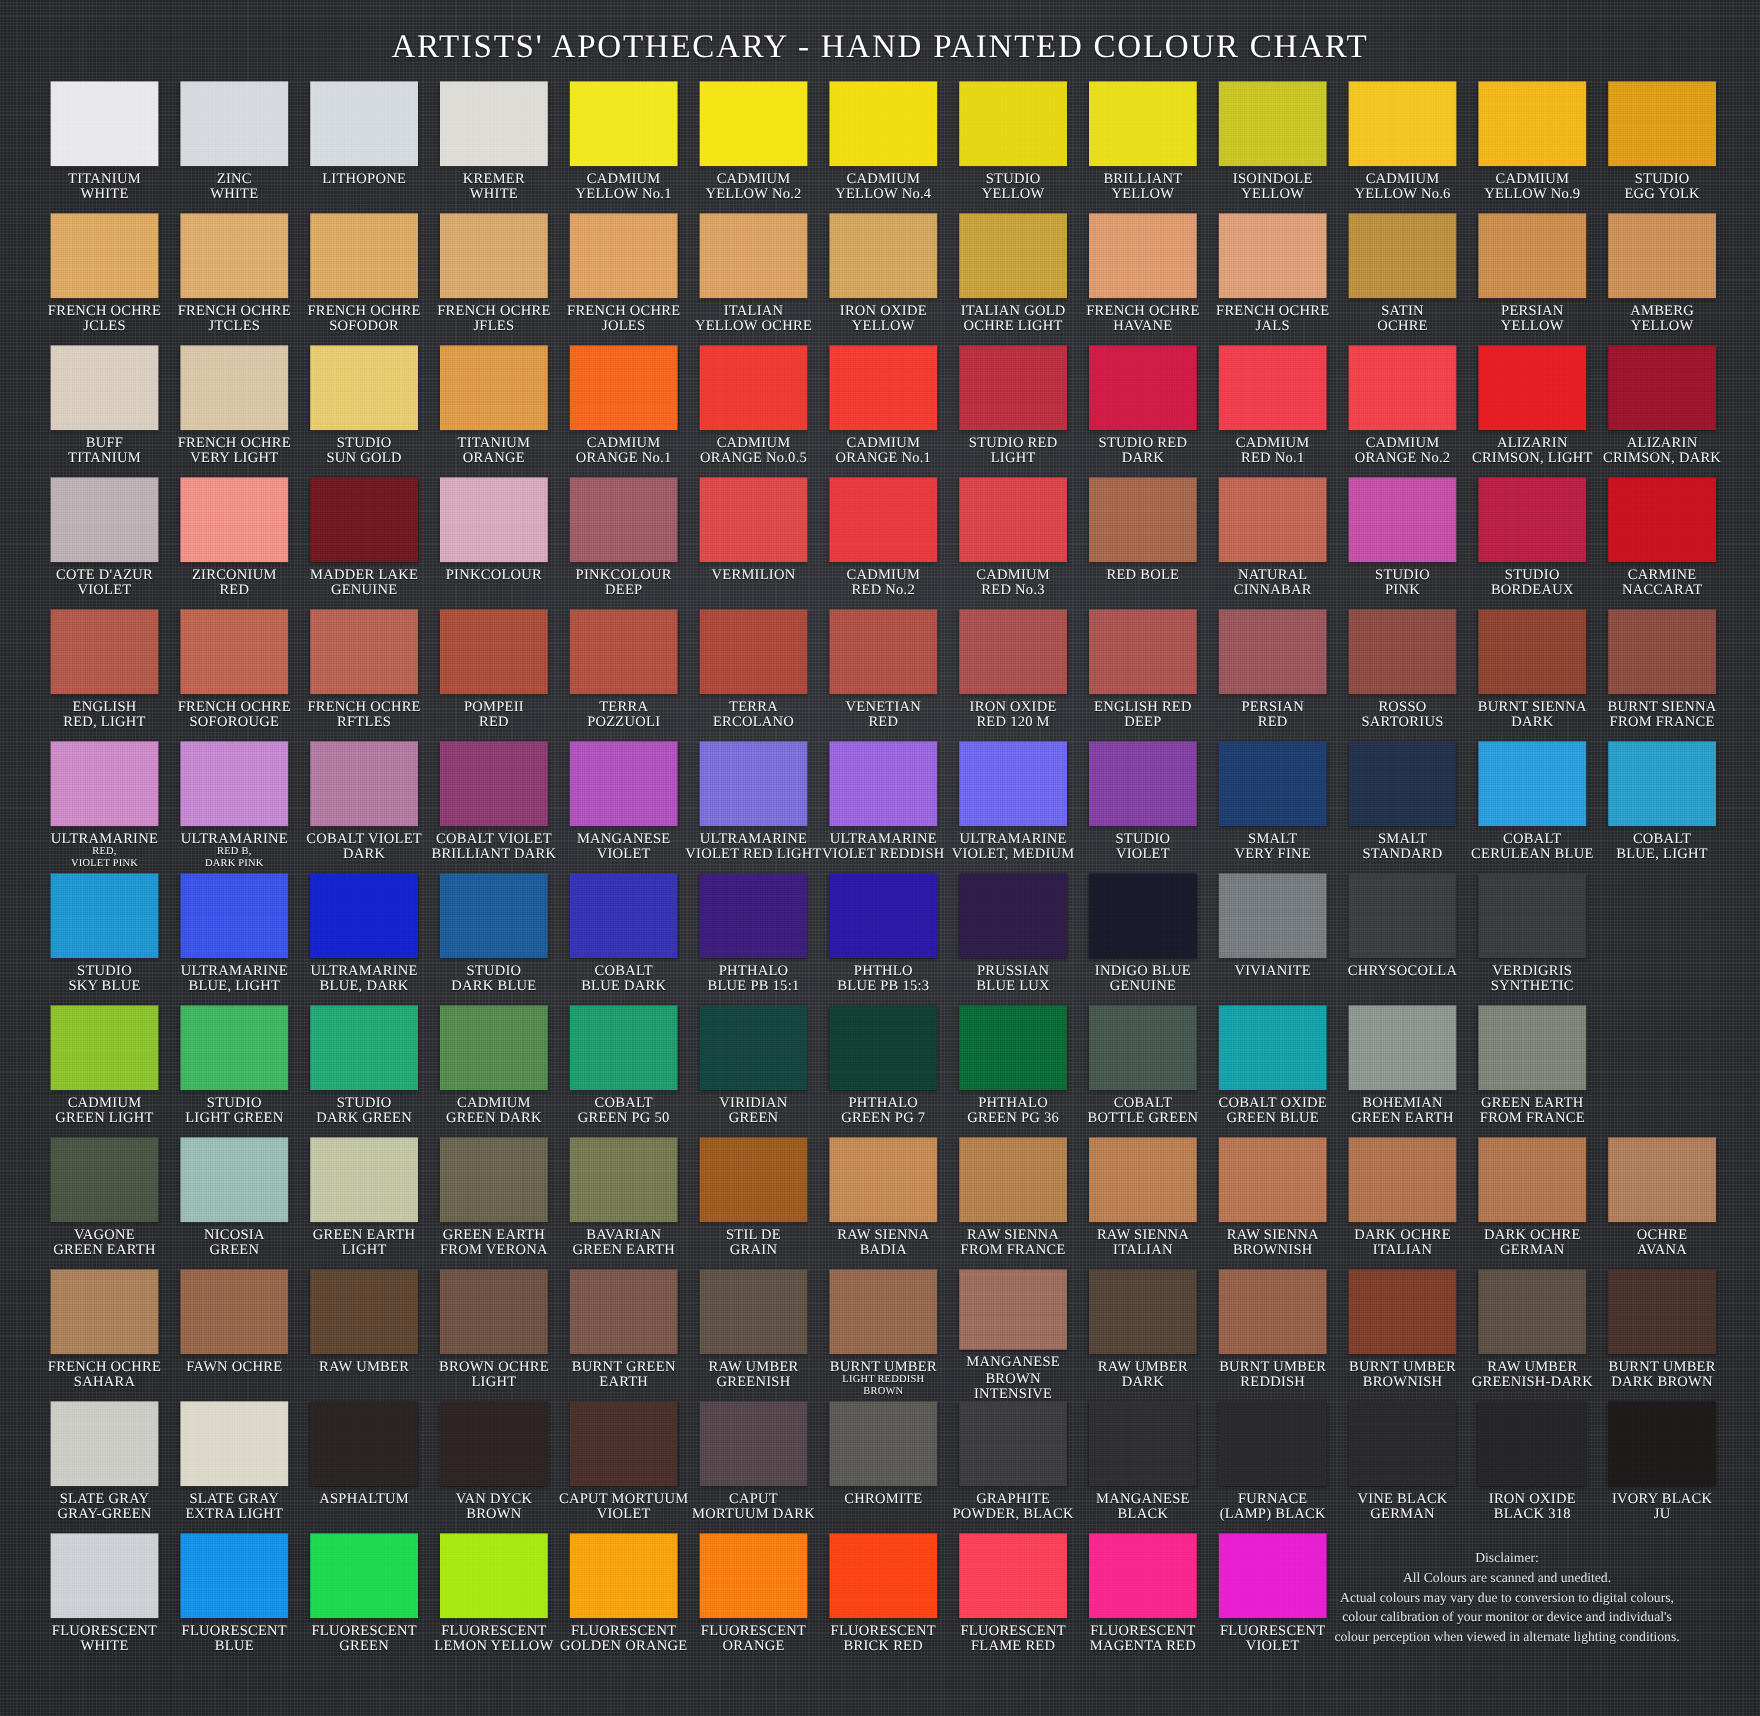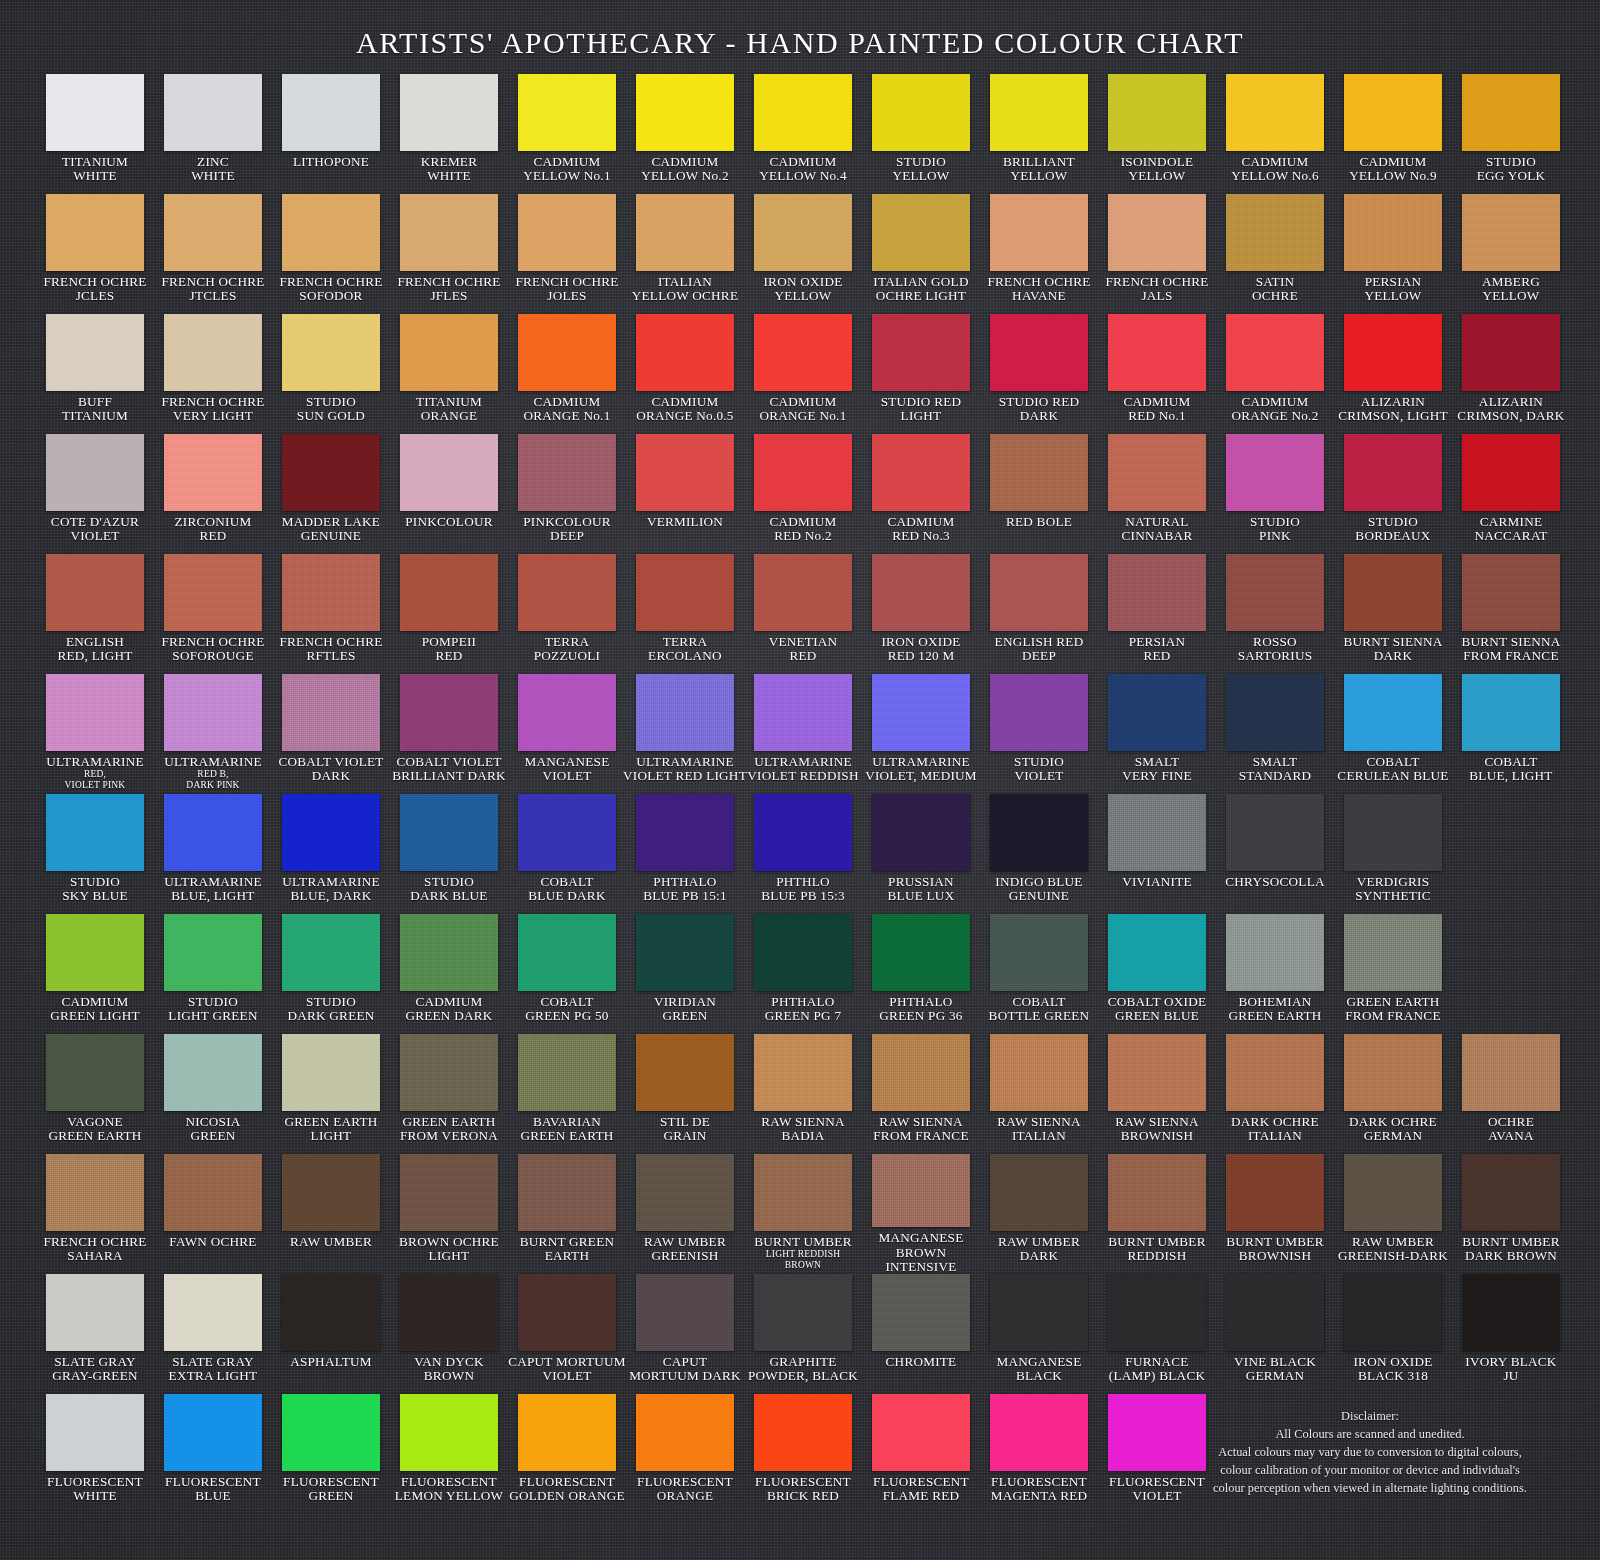--- a/index.html
+++ b/index.html
@@ -1050,30 +1050,30 @@
           </div>
         </div>
         <div class="swatch-cell">
           <div class="swatch-chip" style="background: rgb(84, 71, 76);"></div>
           <div class="swatch-label">
             <span class="l2">CAPUT</span>
             <span class="l2">MORTUUM DARK</span>
           </div>
         </div>
         <div class="swatch-cell">
+          <div class="swatch-chip" style="background: rgb(92, 90, 85);"></div>
+          <div class="swatch-label">
+            <span class="l2">CHROMITE</span>
+          </div>
+        </div>
+        <div class="swatch-cell">
           <div class="swatch-chip" style="background: rgb(61, 61, 63);"></div>
           <div class="swatch-label">
             <span class="l2">GRAPHITE</span>
             <span class="l2">POWDER, BLACK</span>
-          </div>
-        </div>
-        <div class="swatch-cell">
-          <div class="swatch-chip" style="background: rgb(92, 90, 85);"></div>
-          <div class="swatch-label">
-            <span class="l2">CHROMITE</span>
           </div>
         </div>
         <div class="swatch-cell">
           <div class="swatch-chip" style="background: rgb(47, 47, 49);"></div>
           <div class="swatch-label">
             <span class="l2">MANGANESE</span>
             <span class="l2">BLACK</span>
           </div>
         </div>
         <div class="swatch-cell">

